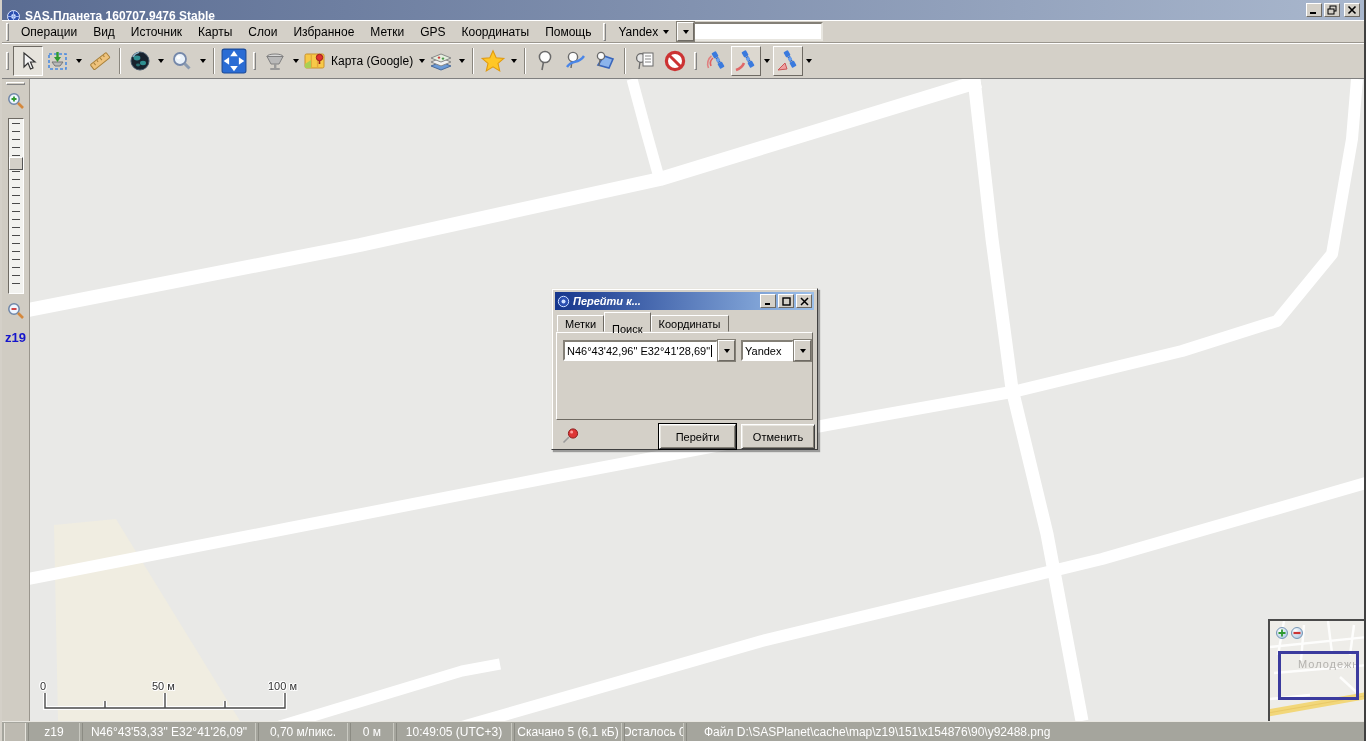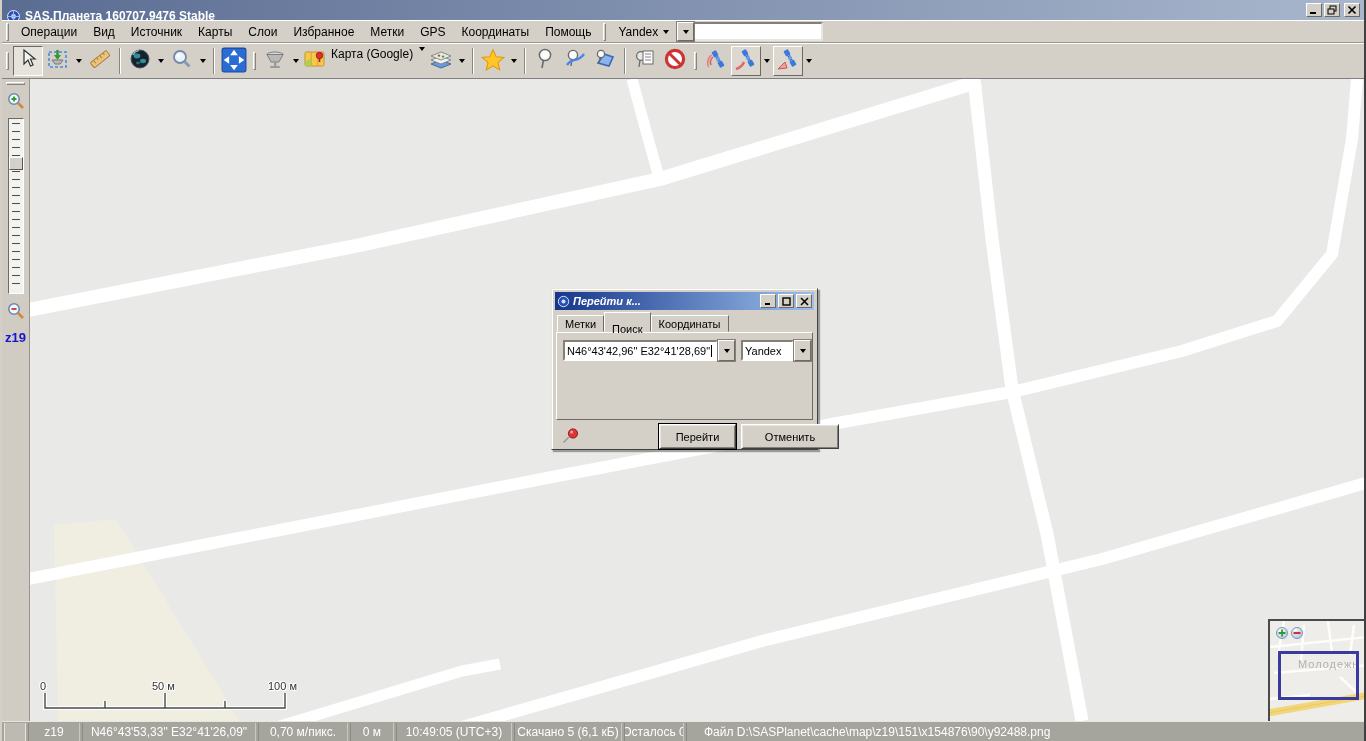--- a/index.html
+++ b/index.html
@@ -15,21 +15,21 @@
   .titlebar .title{color:#fff;font-size:12px;font-weight:bold;margin-left:4px;white-space:nowrap;}
   .winbtn{width:16px;height:14px;display:flex;align-items:center;justify-content:center;margin-left:2px;}
   .winbtns{position:absolute;right:4px;top:3px;display:flex;}
   
   .menubar{position:absolute;left:0;top:20px;width:100%;height:23px;background:#d4d0c8;
     border-top:1px solid #fff;border-bottom:1px solid #9a968e;display:flex;align-items:center;}
   .menu-item{font-size:12px;color:#000;padding:3px 8px;}
   .grip{width:3px;height:18px;background:#d4d0c8;border:1px solid;border-color:#fff #848484 #848484 #fff;margin:0 4px;}
   .toolbar{position:absolute;left:0;top:43px;width:100%;height:36px;background:#d4d0c8;
     border-top:1px solid #fff;border-bottom:1px solid #808080;display:flex;align-items:center;}
-  .tbtn{height:30px;min-width:30px;display:flex;align-items:flex-start;justify-content:center;background:transparent;border:1px solid transparent;}
+  .tbtn{height:30px;min-width:30px;display:flex;align-items:center;justify-content:center;background:transparent;border:1px solid transparent;}
   .tbtn.pressed{background:#e6e3dc;border-color:#6e6a63 #ffffff #ffffff #6e6a63;}
   .tbtn.framed{border-color:#ffffff #6e6a63 #6e6a63 #ffffff;background:#dcd8d0;}
   .dd{width:12px;height:30px;display:flex;align-items:center;justify-content:center;}
   .dd::after,.chev::after{content:"";border-left:3.5px solid transparent;border-right:3.5px solid transparent;border-top:4px solid #000;display:block;}
   .tsep{width:2px;height:26px;border-left:1px solid #8a867e;border-right:1px solid #fff;margin:0 4px;}
   .maplabel{font-size:12px;color:#000;padding:0 4px;white-space:nowrap;}
   
   .sidebar{position:absolute;left:0;top:79px;width:28px;height:642px;background:#d0ccc3;border-right:1px solid #9a968e;}
   .shr{margin:3px 4px 5px 4px;height:3px;border:1px solid;border-color:#fff #848484 #848484 #fff;}
   .side-ic{width:22px;height:22px;margin:2px auto;display:flex;align-items:center;justify-content:center;}
@@ -440,21 +440,21 @@
     </div>
     <div style="position:relative;height:33px">
       <span style="position:absolute;left:6px;top:6px">
         <span><svg width="20" height="20" viewBox="0 0 20 20">
               <path d="M8,11 L2.5,16.5" stroke="#9a9a9a" stroke-width="1.6"></path>
               <circle cx="12" cy="7.5" r="4.6" fill="#dd3535" stroke="#8e1b1b"></circle>
               <circle cx="10.6" cy="6.1" r="1.5" fill="#ff9d9d"></circle>
             </svg></span>
       </span>
       <span class="pbtn default" style="left:104px;top:4px;width:77px">Перейти</span>
-      <span class="pbtn" style="left:186px;top:4px;width:98px">Отменить</span>
+      <span class="pbtn" style="left:186px;top:4px;width:74px">Отменить</span>
     </div>
   </div>
 
   <div class="minimap">
     <svg style="position:absolute;left:0;top:0" width="98" height="102" viewBox="0 0 98 102">
       <g stroke="#ffffff" stroke-width="2.4" fill="none" opacity="0.9">
         <path d="M14,0 L8,34"></path>
           <path d="M34,4 L31,40"></path>
           <path d="M58,0 L62,32"></path>
           <path d="M84,4 L80,34"></path>

